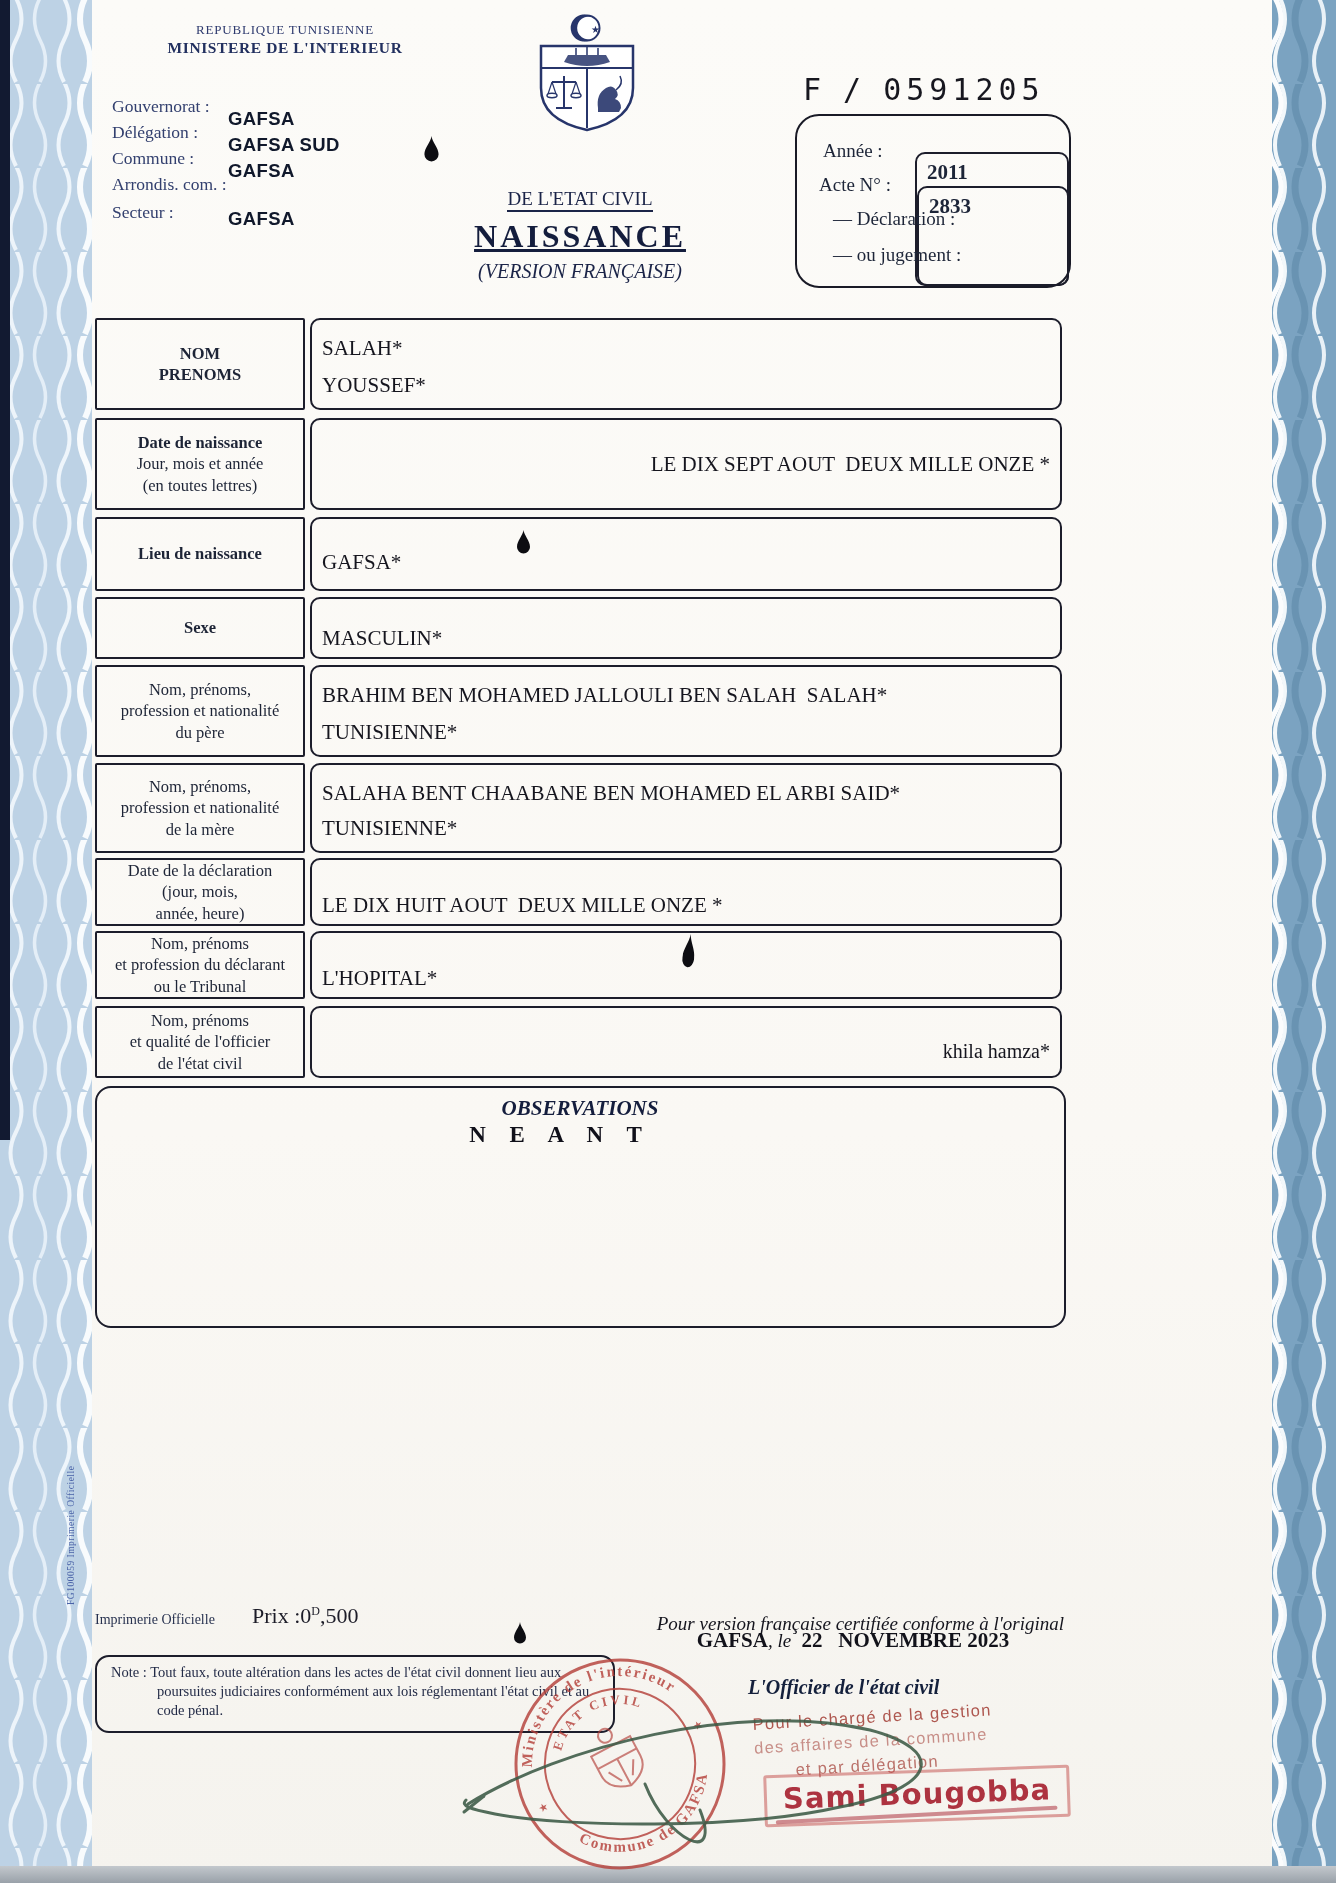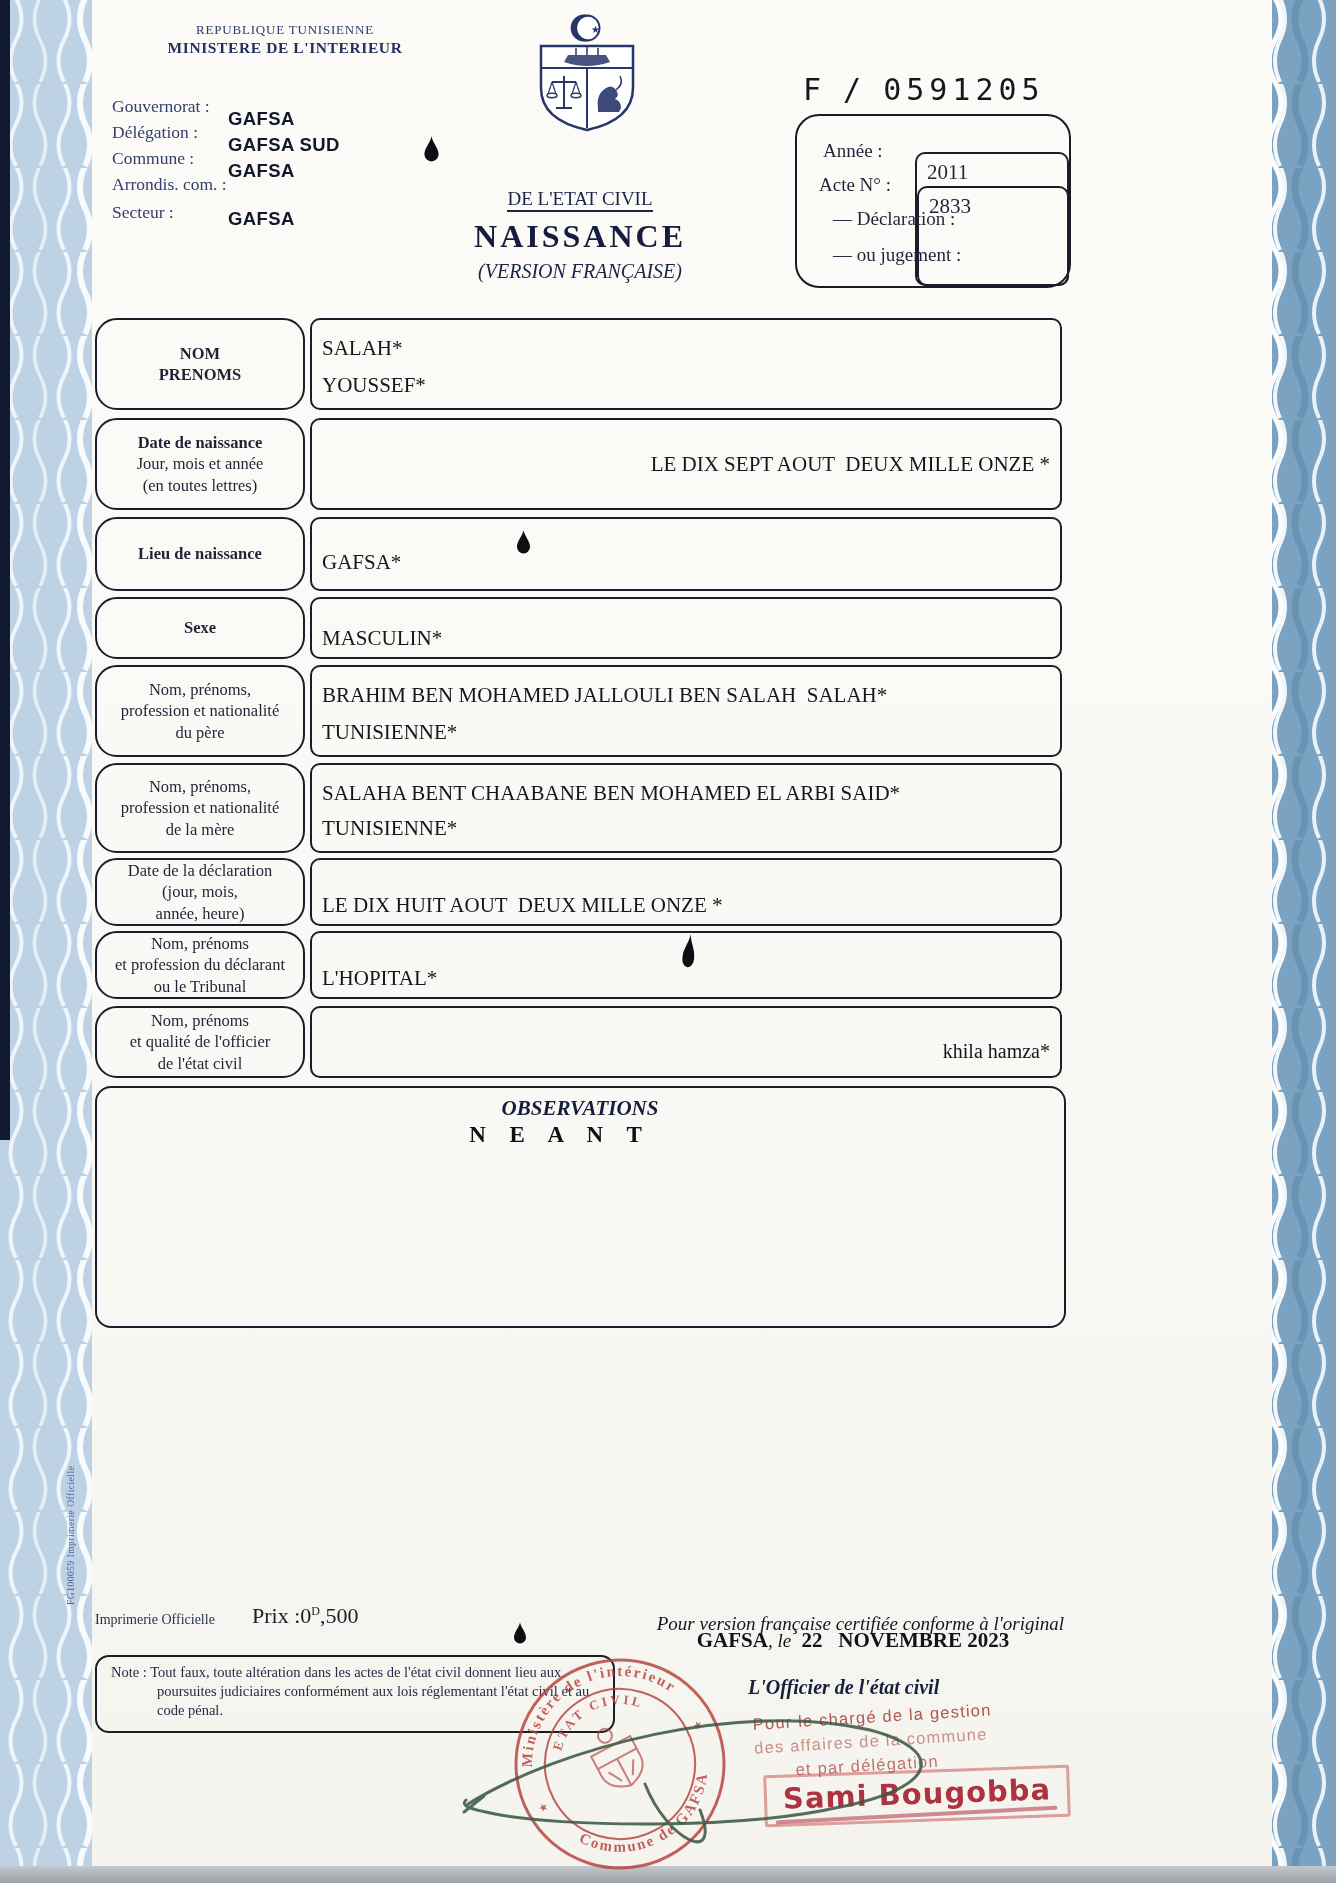--- a/index.html
+++ b/index.html
@@ -15,31 +15,31 @@
   .ministry{left:118px;top:39px;width:334px;text-align:center;font-size:15.5px;font-weight:bold;letter-spacing:.6px;color:#22305f;}
   .admin-label{font-size:17.5px;color:#33406f;}
   .admin-value{font-family:"Liberation Sans",sans-serif;font-weight:bold;font-size:18.5px;color:#10182b;letter-spacing:.4px;}
 
   .serial{left:803px;top:72px;font-size:30px;color:#17171f;}
   .serial .pfx{letter-spacing:2px;margin-right:20px;}
   .serial .num{letter-spacing:5px;}
 
   .actbox{left:795px;top:114px;width:272px;height:170px;border:2.5px solid #191a26;border-radius:24px;}
   .actbox span{position:absolute;font-size:19px;color:#1d2538;white-space:nowrap;}
-  .actbox .val{font-weight:normal;font-size:21px;}
+  .actbox .val{font-weight:bold;font-size:21px;}
 
   .t-main{left:380px;top:158px;width:400px;text-align:center;font-size:25px;font-weight:bold;letter-spacing:1px;color:#1b2448;}
   .t-sub{left:380px;top:188px;width:400px;text-align:center;font-size:19px;color:#1b2448;}
   .t-sub em{font-style:normal;border-bottom:2px solid #1b2448;padding-bottom:1px;}
-  .t-type{left:380px;top:218px;width:400px;text-align:center;font-size:32px;font-weight:bold;letter-spacing:3px;color:#141d3d;}
+  .t-type{left:380px;top:218px;width:400px;text-align:center;font-size:32px;font-weight:bold;letter-spacing:3px;color:#141d3d;text-decoration:underline;}
   .t-ver{left:380px;top:260px;width:400px;text-align:center;font-size:20px;font-style:italic;color:#1b2448;}
 
   
   .row{position:absolute;left:95px;width:967px;}
-  .lbl{position:absolute;left:0;top:0;bottom:0;width:210px;border:2px solid #1c1d2b;border-radius:22px;
+  .lbl{position:absolute;left:0;top:0;bottom:0;width:210px;border:2px solid #1c1d2b;border-radius:2px;
        display:flex;flex-direction:column;justify-content:center;align-items:center;text-align:center;
        font-size:16.5px;line-height:1.28;color:#1d2436;padding:2px 6px;box-sizing:border-box;}
   .val{position:absolute;left:215px;top:0;bottom:0;right:0;border:2px solid #1c1d2b;border-radius:10px;
        display:flex;flex-direction:column;padding:6px 10px 6px 10px;box-sizing:border-box;
        font-size:21px;color:#15151e;white-space:pre-wrap;}
   .v-center{justify-content:flex-end;}
   .v-split{justify-content:space-between;padding-top:16px;padding-bottom:10px;}
   .v-top{justify-content:flex-start;padding-top:32px;text-align:right;}
   .v-low{justify-content:flex-end;padding-bottom:14px;}
 

